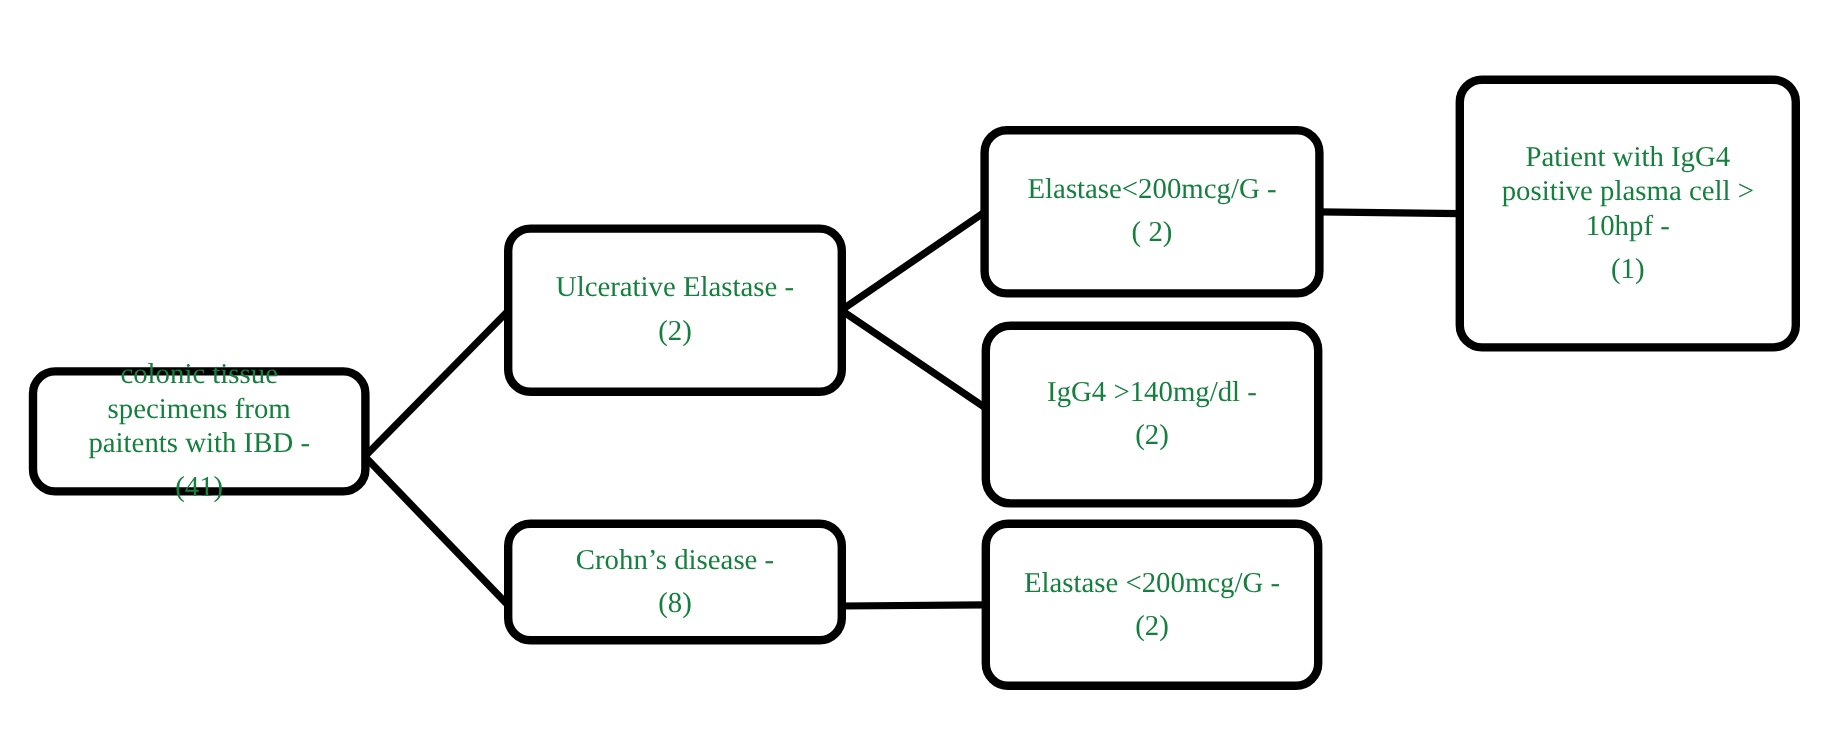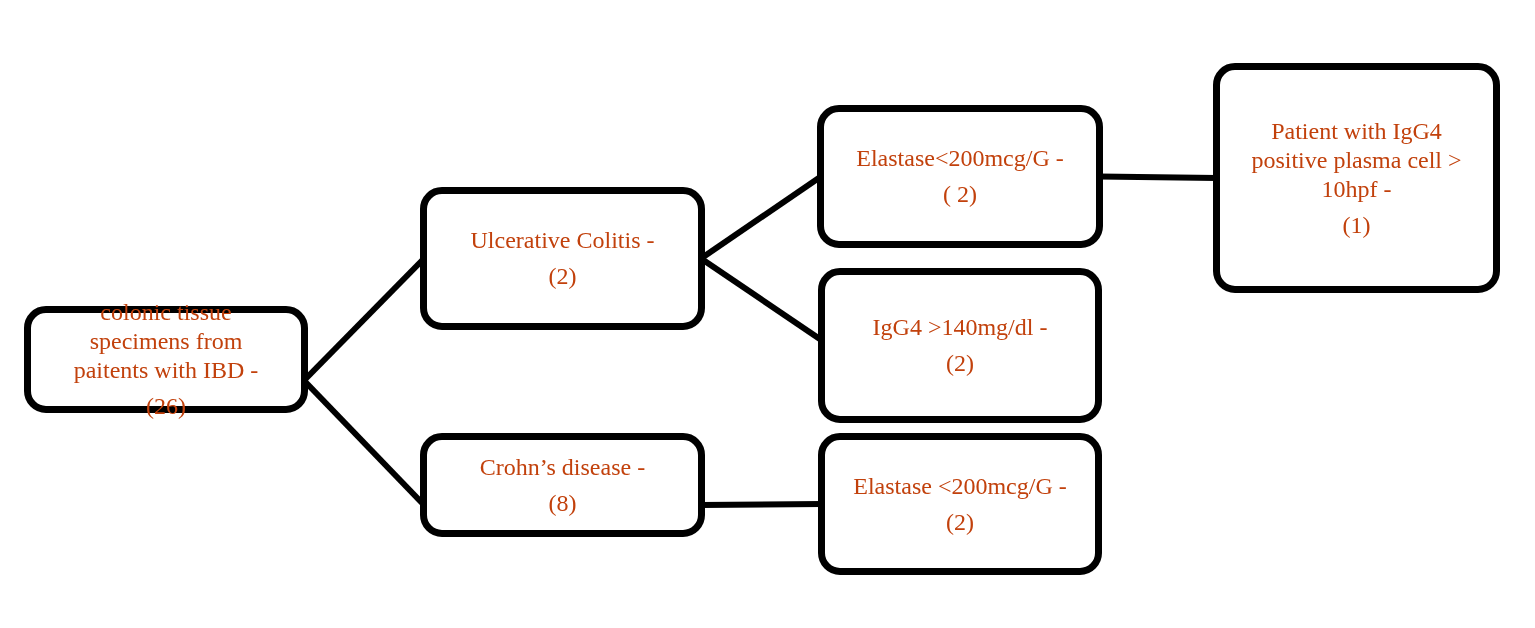--- a/index.html
+++ b/index.html
@@ -24,21 +24,21 @@
     position: absolute;
     box-sizing: border-box;
     background: #ffffff;
     border: 7px solid #000000;
     border-radius: 22px;
     display: flex;
     flex-direction: column;
     align-items: center;
     justify-content: center;
     text-align: center;
-    color: #c2410c;
+    color: #15803d;
     font-size: 24px;
     line-height: 29px;
     padding: 4px 12px;
   }
   .node-label {
     white-space: pre-line;
   }
   .node-count {
     margin-top: 7px;
   }
@@ -53,39 +53,39 @@
       <line x1="701" y1="258.5" x2="821" y2="176.5" stroke="#000000" stroke-width="6"></line>
       <line x1="701" y1="258.5" x2="822" y2="340.5" stroke="#000000" stroke-width="6"></line>
       <line x1="701" y1="505" x2="822" y2="504" stroke="#000000" stroke-width="6"></line>
       <line x1="1099" y1="176.5" x2="1217" y2="178" stroke="#000000" stroke-width="6"></line>
     </svg>
 
   <div class="node" id="node-ibd" style="left: 24px; top: 306px; width: 284px; height: 107px;">
     <div class="node-label">colonic tissue
 specimens from
 paitents with IBD -</div>
-    <div class="node-count">(26)</div>
+    <div class="node-count">(41)</div>
   </div>
 
   <div class="node" id="node-uc" style="left: 420px; top: 187px; width: 285px; height: 143px;">
-    <div class="node-label">Ulcerative Colitis -</div>
+    <div class="node-label">Ulcerative Elastase -</div>
     <div class="node-count">(2)</div>
   </div>
 
   <div class="node" id="node-crohns" style="left: 420px; top: 433px; width: 285px; height: 104px;">
     <div class="node-label">Crohn’s disease -</div>
     <div class="node-count">(8)</div>
   </div>
 
   <div class="node" id="node-elastase-uc" style="left: 817px; top: 105px; width: 286px; height: 143px; align-items: center;">
     <div class="node-label">Elastase&lt;200mcg/G -</div>
     <div class="node-count">( 2)</div>
   </div>
 
-  <div class="node" id="node-igg4-serum" style="left: 818px; top: 268px; width: 284px; height: 155px;">
+  <div class="node" id="node-igg4-serum" style="left: 818px; top: 268px; width: 284px; height: 155px; border-radius: 24px;">
     <div class="node-label">IgG4 &gt;140mg/dl -</div>
     <div class="node-count">(2)</div>
   </div>
 
   <div class="node" id="node-elastase-crohns" style="left: 818px; top: 433px; width: 284px; height: 142px; align-items: center;">
     <div class="node-label">Elastase &lt;200mcg/G -</div>
     <div class="node-count">(2)</div>
   </div>
 
   <div class="node" id="node-igg4-plasma" style="left: 1213px; top: 63px; width: 287px; height: 230px;">

